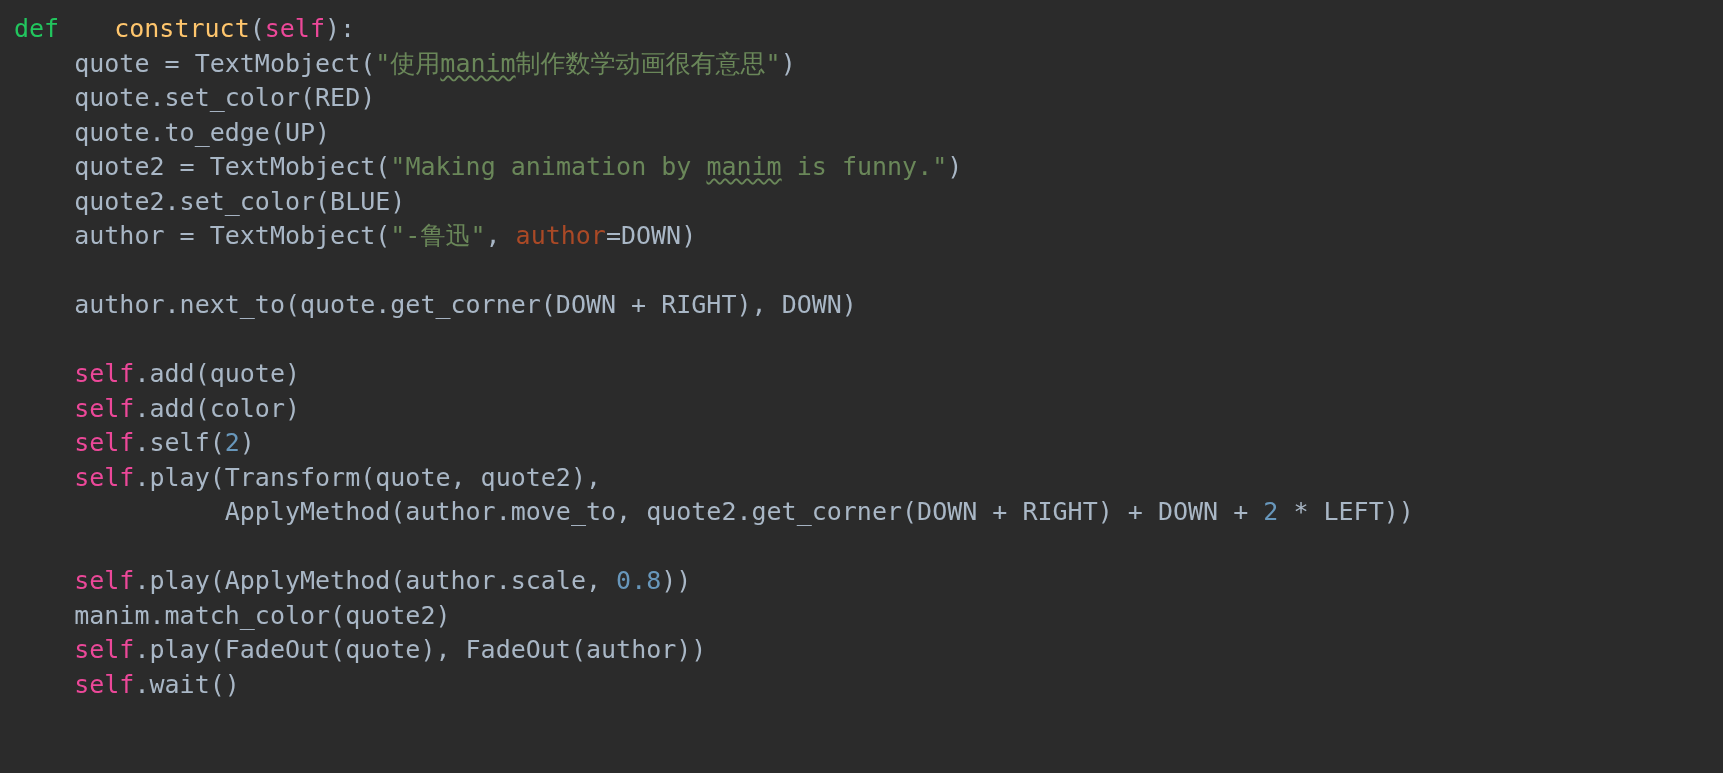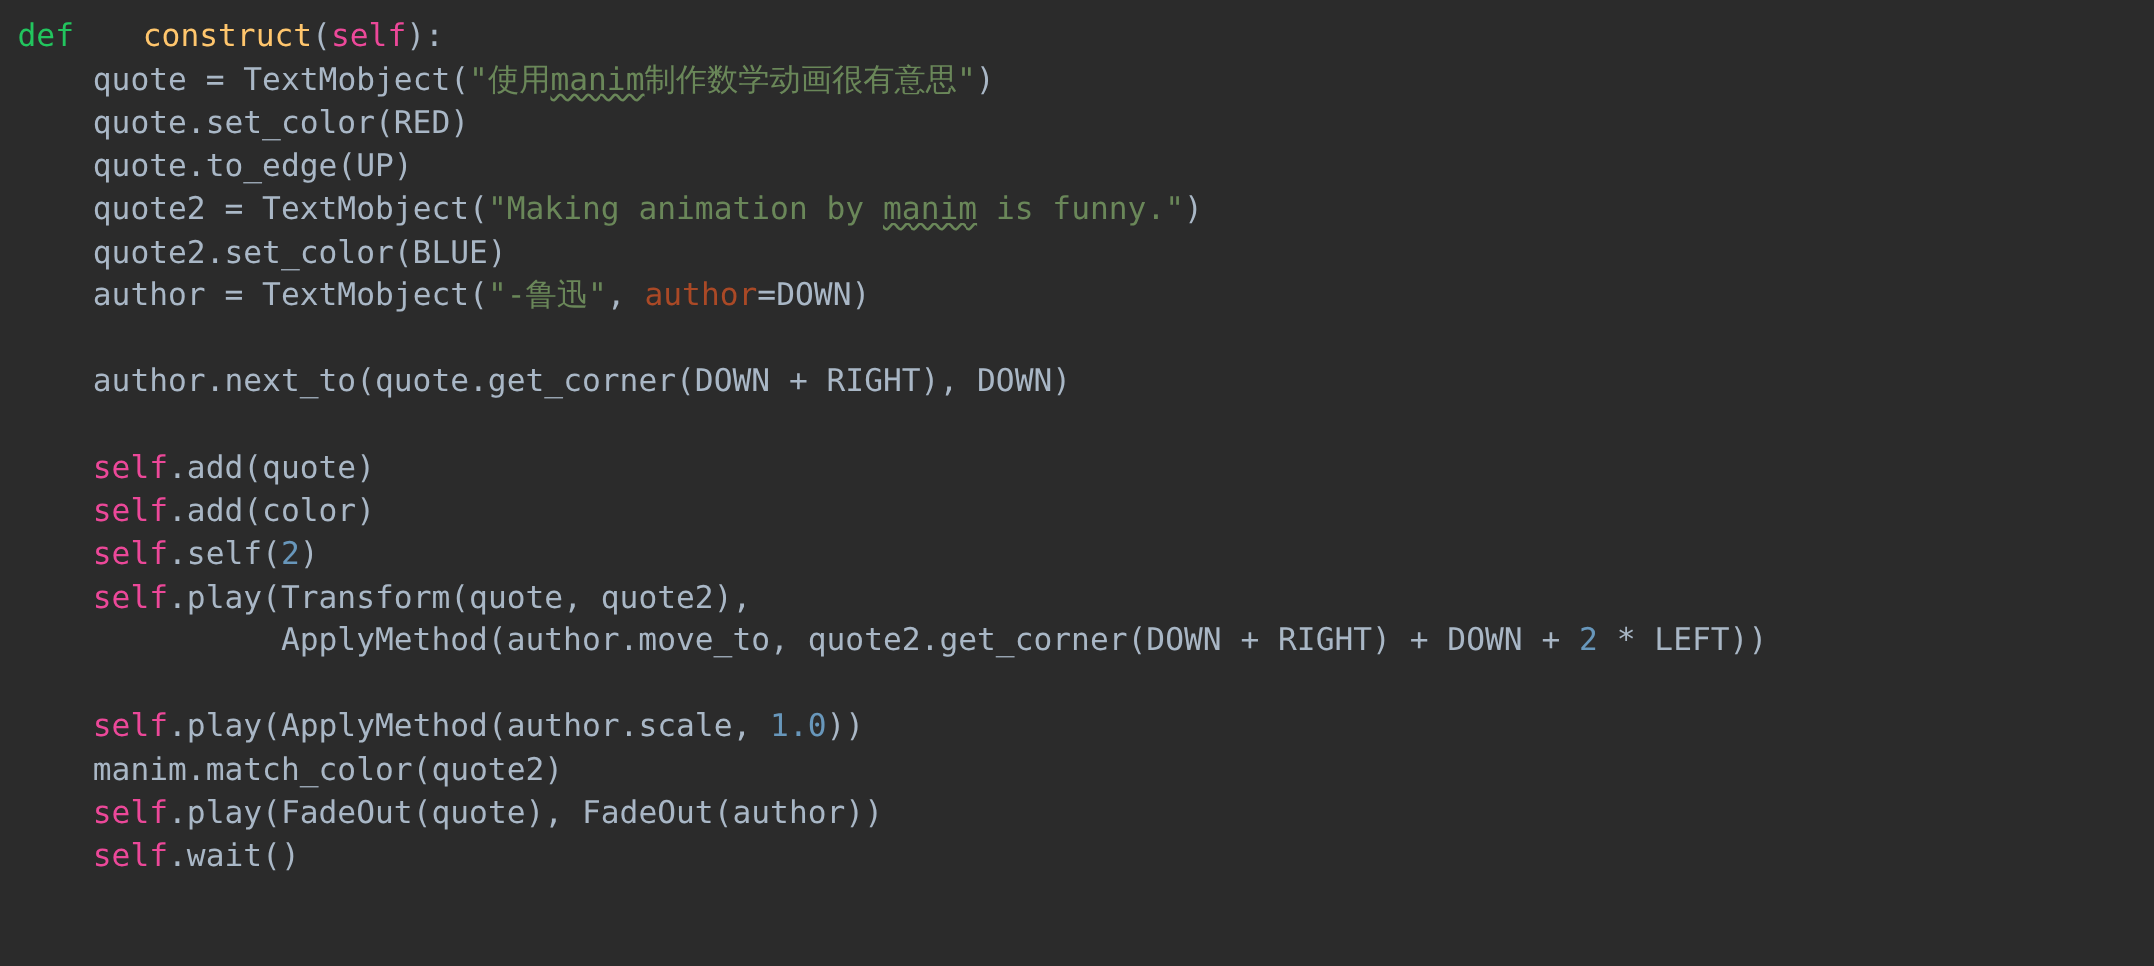--- a/index.html
+++ b/index.html
@@ -47,16 +47,16 @@
 <span><span class="punct">    </span><span class="punct">author </span><span class="punct">=</span><span class="punct"> TextMobject(</span><span class="str">"-鲁迅"</span><span class="punct">, </span><span class="kwarg">author</span><span class="punct">=</span><span class="punct">DOWN)</span></span>
 <span></span>
 <span><span class="punct">    </span><span class="punct">author.next_to(quote.get_corner(DOWN + RIGHT), DOWN)</span></span>
 <span></span>
 <span><span class="punct">    </span><span class="selfp">self</span><span class="punct">.add(quote)</span></span>
 <span><span class="punct">    </span><span class="selfp">self</span><span class="punct">.add(color)</span></span>
 <span><span class="punct">    </span><span class="selfp">self</span><span class="punct">.self(</span><span class="num">2</span><span class="punct">)</span></span>
 <span><span class="punct">    </span><span class="selfp">self</span><span class="punct">.play(Transform(quote, quote2),</span></span>
 <span><span class="punct">              </span><span class="punct">ApplyMethod(author.move_to, quote2.get_corner(DOWN + RIGHT) + DOWN + </span><span class="num">2</span><span class="punct"> * LEFT))</span></span>
 <span></span>
-<span><span class="punct">    </span><span class="selfp">self</span><span class="punct">.play(ApplyMethod(author.scale, </span><span class="num">1.0</span><span class="punct">))</span></span>
+<span><span class="punct">    </span><span class="selfp">self</span><span class="punct">.play(ApplyMethod(author.scale, </span><span class="num">0.8</span><span class="punct">))</span></span>
 <span><span class="punct">    </span><span class="punct">manim.match_color(quote2)</span></span>
 <span><span class="punct">    </span><span class="selfp">self</span><span class="punct">.play(FadeOut(quote), FadeOut(author))</span></span>
 <span><span class="punct">    </span><span class="selfp">self</span><span class="punct">.wait()</span></span></pre>
 
 </body></html>

